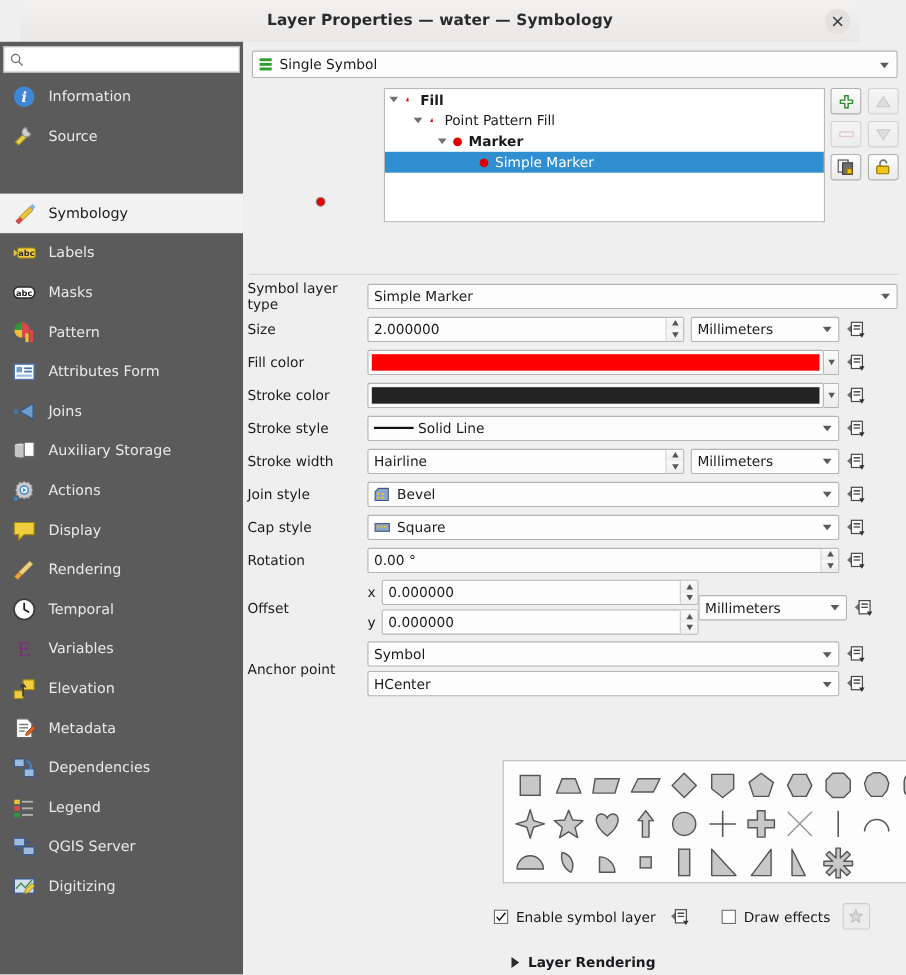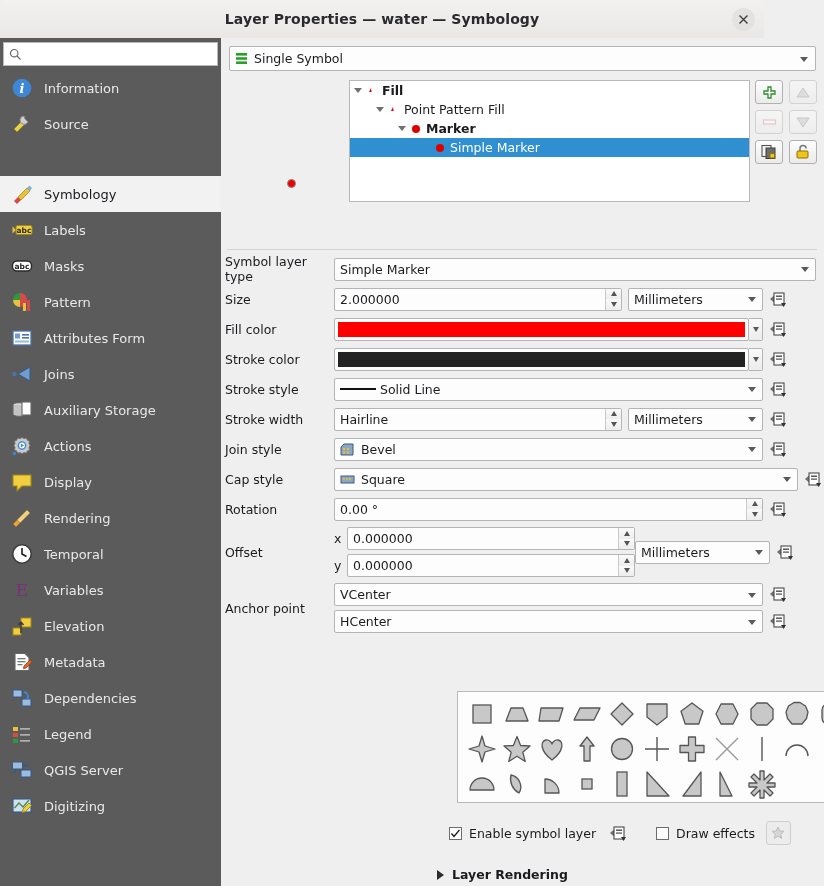--- a/index.html
+++ b/index.html
@@ -6,21 +6,21 @@
   body{
     width:824px;height:886px;overflow:hidden;
     font-family:"DejaVu Sans","Liberation Sans",sans-serif;
     font-size:12.5px;color:#1b1b1f;background:#efefef;
     -webkit-font-smoothing:antialiased;
   }
   .window{position:relative;width:824px;height:886px;background:#efefef;box-sizing:border-box;}
 
   
   .titlebar{
-    position:absolute;left:0;top:0;width:764px;height:38px;
+    position:absolute;left:18px;top:0;width:764px;height:38px;
     background:linear-gradient(#f2f1f0,#e9e8e7);
     border-bottom:1px solid #d0cfce;
     border-top-left-radius:7px;border-top-right-radius:7px;
     display:flex;align-items:center;justify-content:center;text-align:center;
   }
   .titlebar .title{font-size:14px;font-weight:bold;color:#2a2a2e;letter-spacing:.1px;}
   .closebtn{
     position:absolute;right:9px;top:8px;width:23px;height:23px;border-radius:50%;
     background:#e3e2e1;display:flex;align-items:center;justify-content:center;
     font-size:13px;color:#4a4a4a;cursor:default;
@@ -147,21 +147,21 @@
 
   
   .bottomrow{position:absolute;left:228px;top:783px;width:380px;display:flex;align-items:center;}
   .cbx{width:13px;height:13px;border:1px solid #6d6d6d;background:#fff;box-sizing:border-box;
     display:flex;align-items:center;justify-content:center;flex:none;}
   .cbx .chk{width:9px;height:9px;}
   .cblabel{margin-left:7px;font-size:12.5px;}
   .fxbtn{width:23px;height:22px;border:1px solid #c3c3c3;border-radius:3px;
     background:#ebebeb;display:flex;align-items:center;justify-content:center;opacity:.75;}
 
-  .layerrender{position:absolute;left:216px;top:829px;display:flex;align-items:center;font-weight:bold;font-size:12.5px;}
+  .layerrender{position:absolute;left:244px;top:829px;display:flex;align-items:center;font-weight:bold;font-size:12.5px;}
   .layerrender .caret{width:0;height:0;border-top:5px solid transparent;border-bottom:5px solid transparent;
     border-left:7px solid #2b2b2b;margin-right:8px;}
 
   .watermark{
     position:absolute;left:620px;top:853px;width:190px;height:30px;
     pointer-events:none;opacity:.42;
     font-size:19px;color:#8d8d8d;white-space:nowrap;
     display:flex;align-items:center;
   }
 </style>
@@ -590,21 +590,21 @@
             <rect x="7" y="5.5" width="6" height="1.4" fill="#4a4a4a"></rect>
             <rect x="7" y="8.5" width="6" height="1.2" fill="#4a4a4a"></rect>
             <path d="M12 13 h5 l-2.5 4 Z" fill="#333"></path>
           </svg>
         </div>
       </div>
 
       <div class="frow">
         <div class="flabel">Cap style</div>
         <div class="fctl">
-          <div class="dd" style="width:464px;">
+          <div class="dd" style="width:429px;">
             <svg class="mini" viewBox="0 0 15 11">
               <rect x="1" y="2" width="13" height="7" fill="#8aa6c8" stroke="#44597a" stroke-width="1"></rect>
               <rect x="3" y="4" width="1.7" height="1.7" fill="#f0c419"></rect>
               <rect x="6" y="4" width="1.7" height="1.7" fill="#f0c419"></rect>
               <rect x="9" y="4" width="1.7" height="1.7" fill="#f0c419"></rect>
             </svg>
             <span>Square</span>
             <span class="arrow"></span>
           </div>
           <svg class="ddo" viewBox="0 0 19 19">
@@ -686,21 +686,21 @@
             <path d="M12 13 h5 l-2.5 4 Z" fill="#333"></path>
           </svg>
         </div>
       </div>
 
       <div style="display:flex;align-items:center;height:52px;">
         <div class="flabel">Anchor point</div>
         <div class="fctl" style="align-items:center;">
           <div style="display:flex;flex-direction:column;gap:4px;">
             <div class="dd" style="width:429px;">
-              <span>VCenter</span>
+              <span>Symbol</span>
               <span class="arrow"></span>
             </div>
             <div class="dd" style="width:429px;">
               <span>HCenter</span>
               <span class="arrow"></span>
             </div>
           </div>
           <div style="display:flex;flex-direction:column;gap:8px;">
             <svg class="ddo" viewBox="0 0 19 19">
               <path d="M1 9 L5 5.5 V12.5 Z" fill="#6f6f6f"></path>

